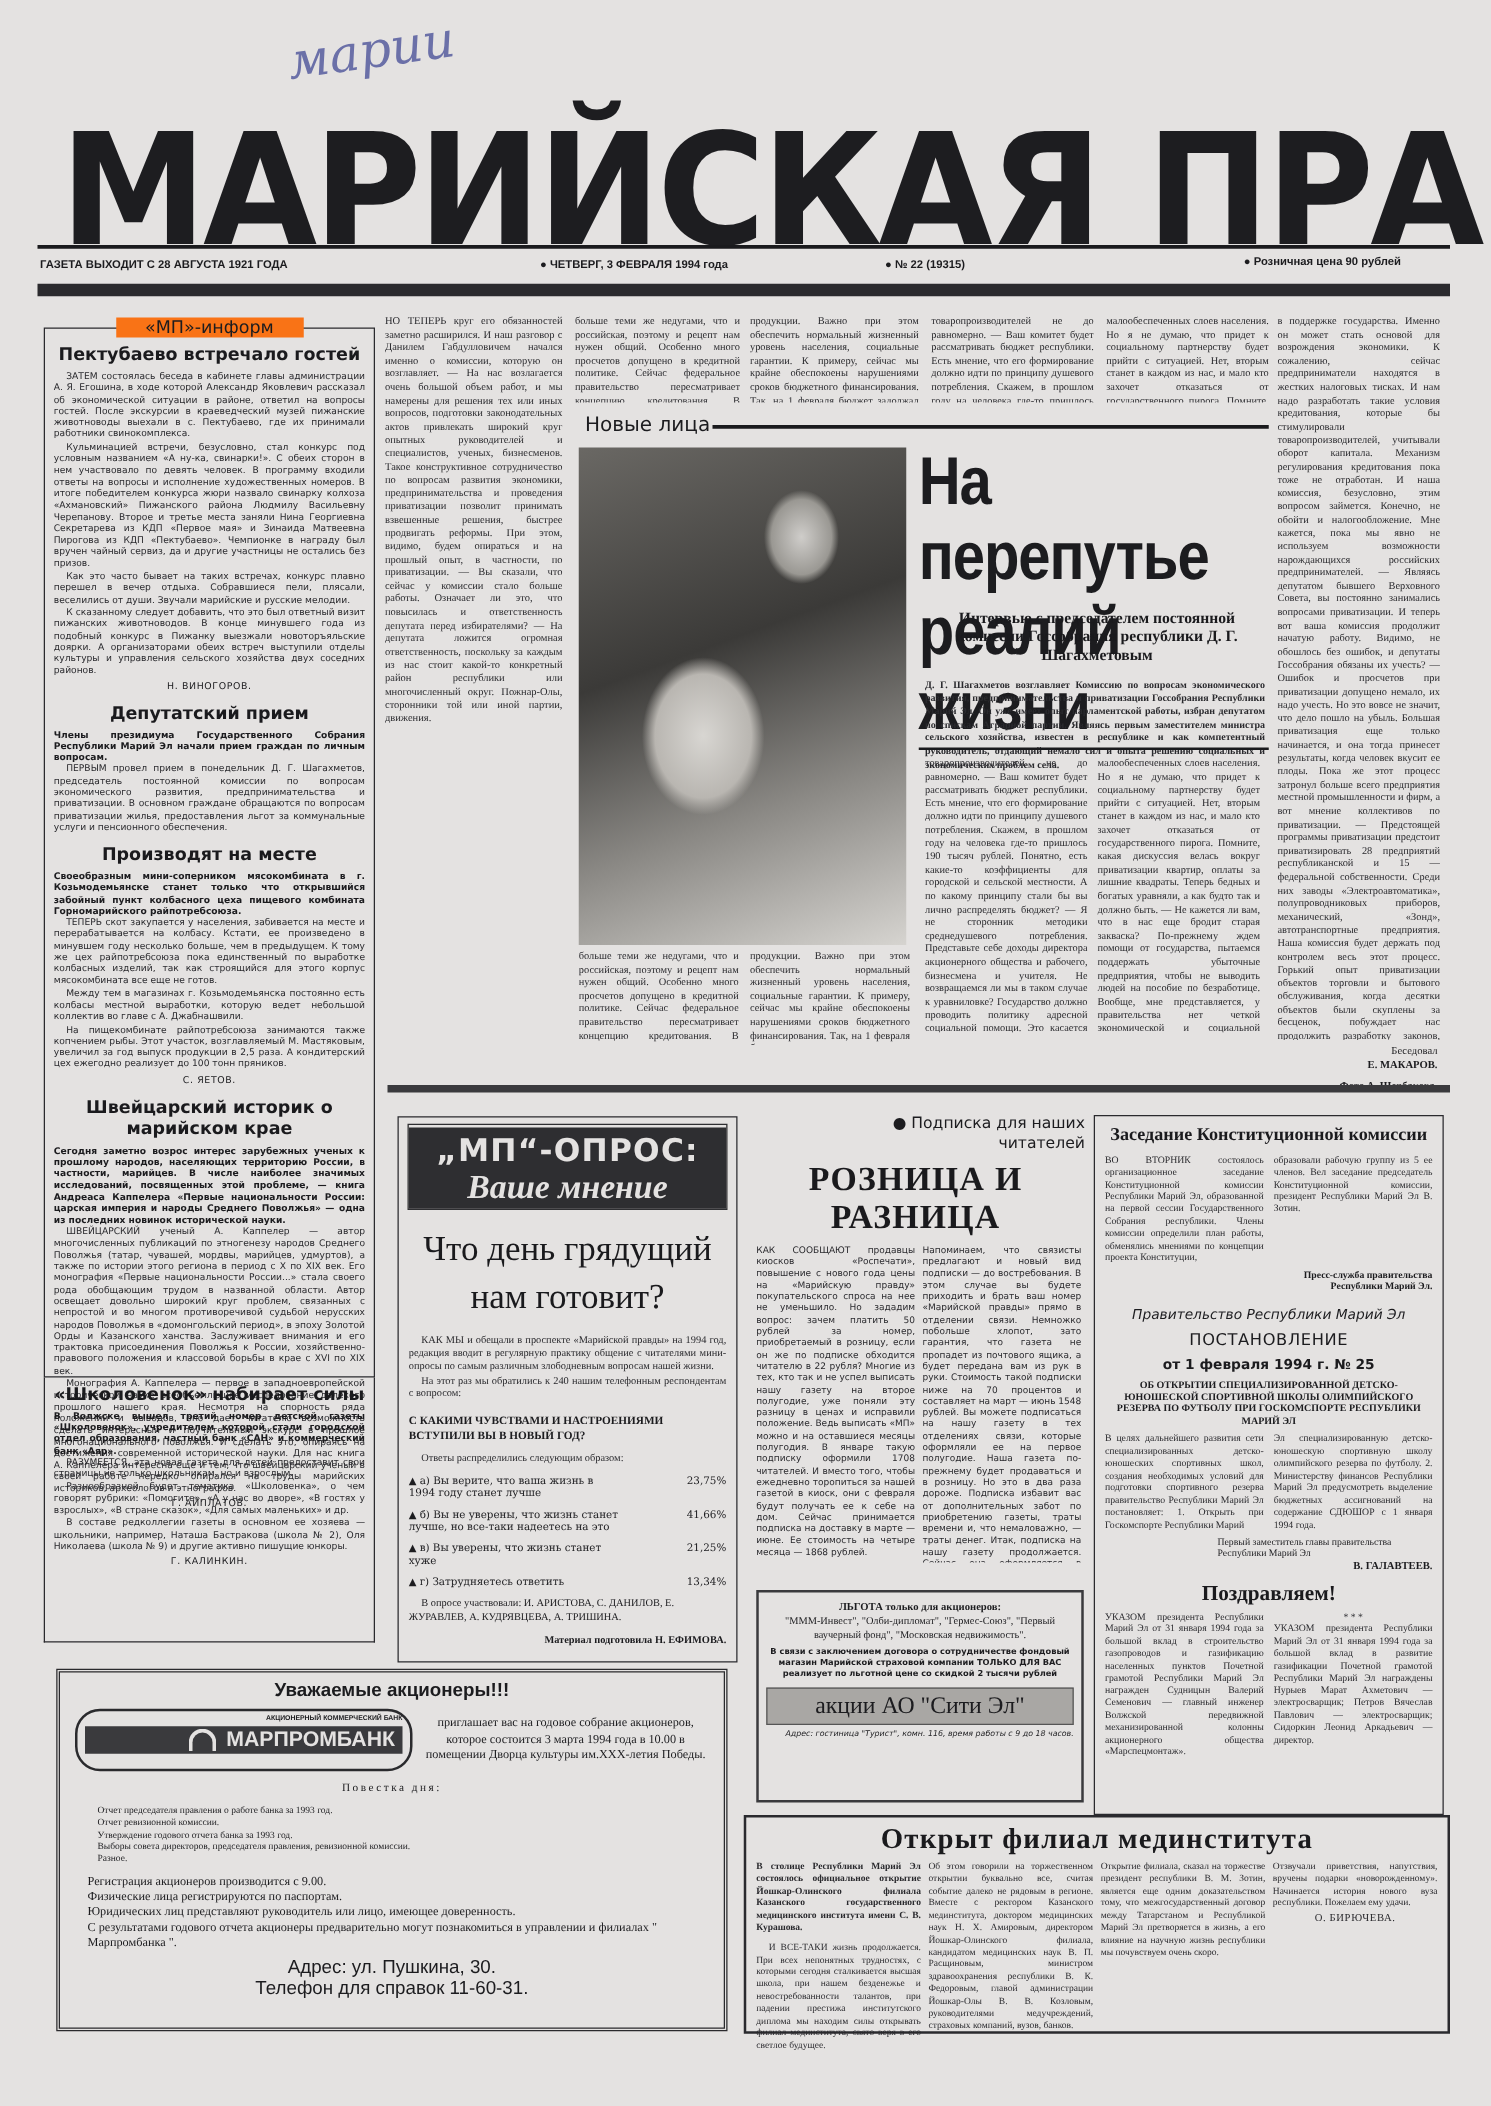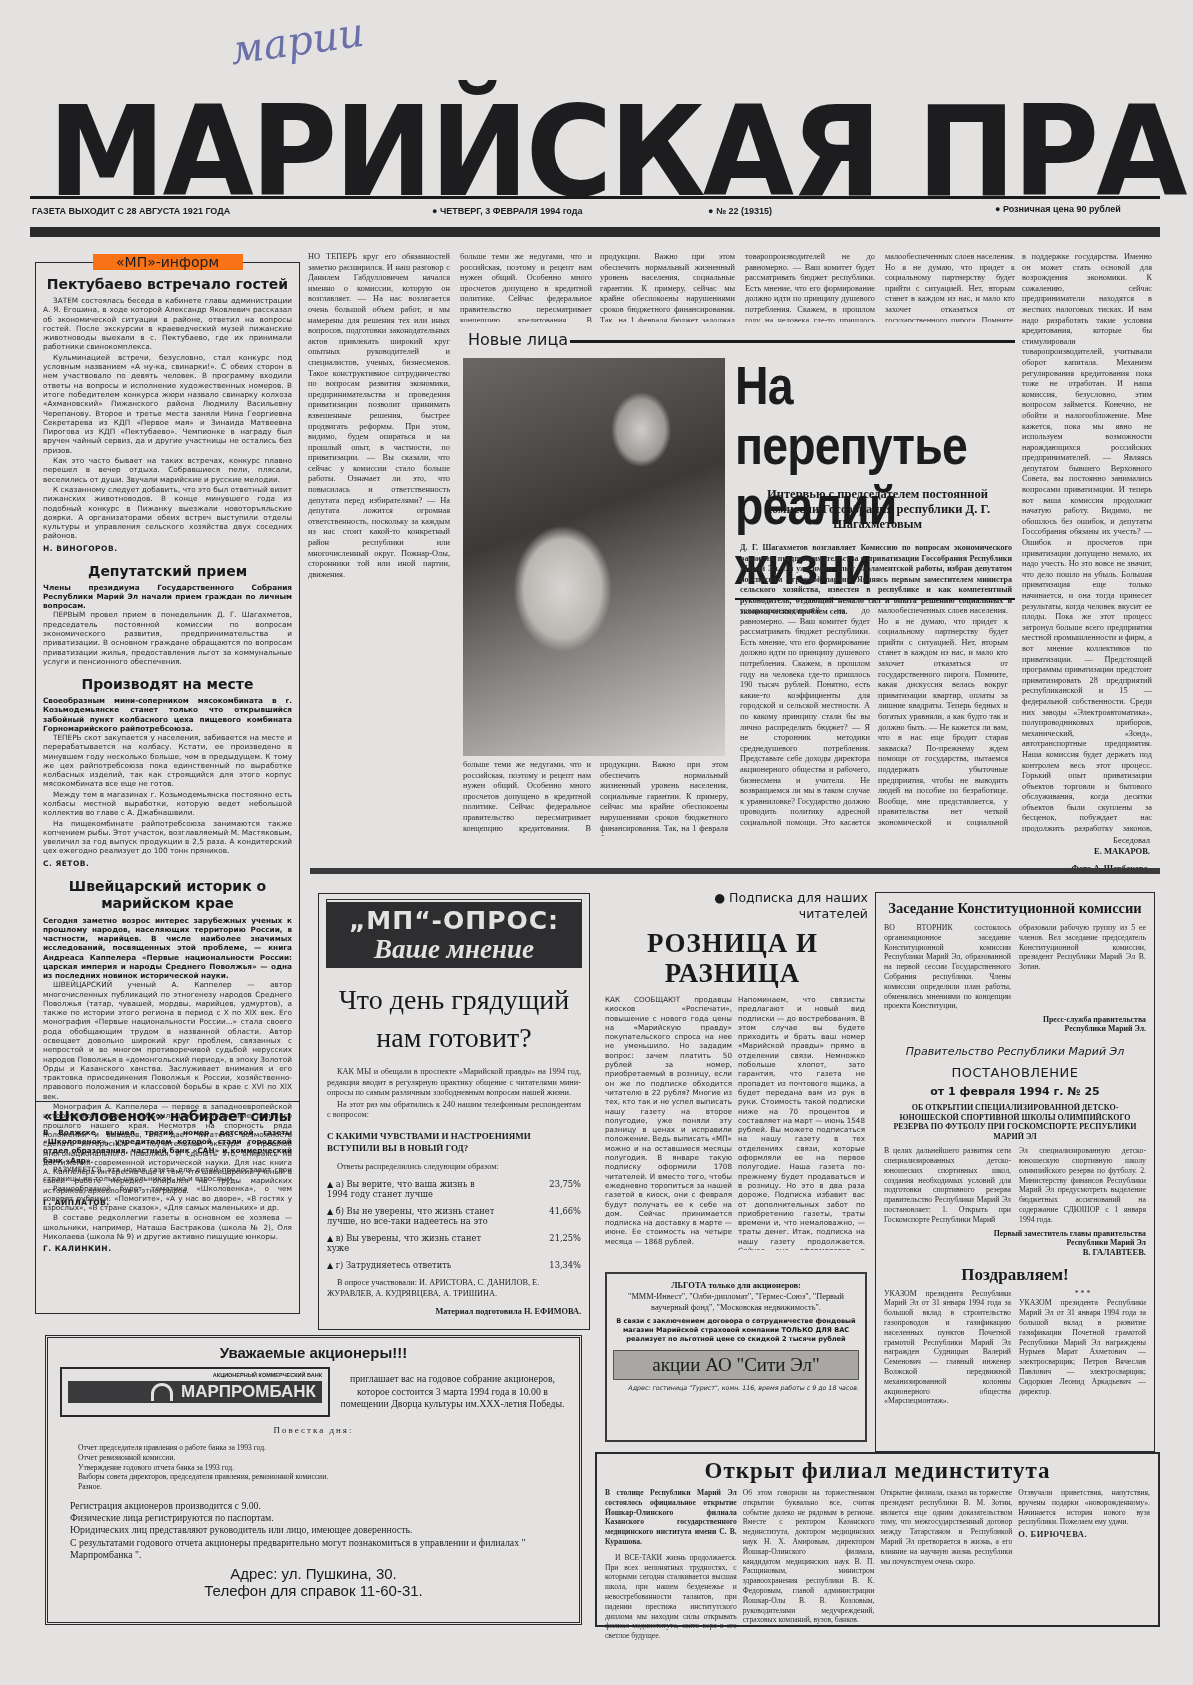--- a/index.html
+++ b/index.html
@@ -4,21 +4,21 @@
 <style>
   *{box-sizing:border-box;margin:0;padding:0}
   body{width:1193px;height:1685px;background:#e4e2e1;font-family:"DejaVu Serif",serif;color:#1c1c1f;position:relative;overflow:hidden}
   .abs{position:absolute}
   .sans{font-family:"DejaVu Sans",sans-serif}
   .lib{font-family:"Liberation Sans",sans-serif}
   .serif{font-family:"Liberation Serif",serif}
   .txt{font-size:8.3px;line-height:10.6px;text-align:justify;color:#2a2a2e}
   .txt p{text-indent:10px;margin-bottom:1px}
   .lead{font-weight:bold;font-size:8.3px;line-height:10.6px;text-align:justify}
-  .sig{text-align:left;font-weight:bold;font-size:8.5px;margin-top:3px;letter-spacing:.5px}
+  .sig{text-align:center;font-weight:normal;font-size:8.5px;margin-top:3px;letter-spacing:.5px}
   .box{border:2px solid #2a2a2e}
   .hl{font-weight:bold;text-align:center;color:#1a1a1d}
   .rule{background:#1a1a1d}
   .handwriting{font-family:"DejaVu Serif",serif;font-style:italic;color:#6b70a8;font-size:40px;transform:rotate(-8deg)}
   .masthead{font-family:"DejaVu Sans",sans-serif;font-weight:900;font-size:118px;letter-spacing:-3px;color:#1d1d20;transform:scaleY(1.05);transform-origin:left top;white-space:nowrap}
   .photo{background:
     radial-gradient(ellipse 70px 90px at 38% 58%, #d8d6d2 0%, #b9b6b1 55%, transparent 70%),
     radial-gradient(ellipse 40px 50px at 68% 18%, #cfcdca 0%, #9a9893 60%, transparent 75%),
     linear-gradient(160deg,#6a6864 0%,#3b3a38 40%,#8b8985 70%,#d6d4d0 100%);}
   .cols{display:flex;gap:8px}
@@ -168,33 +168,33 @@
   </div>
   <div class="serif" style="text-align:right;font-size:7.8px;font-weight:bold;margin-top:4px;padding-left:120px">Пресс-служба правительства Республики Марий Эл.</div>
   <div class="sans" style="text-align:center;font-style:italic;font-size:11px;margin-top:12px">Правительство Республики Марий Эл</div>
   <div class="sans" style="text-align:center;font-size:13px;margin-top:7px;letter-spacing:.5px">ПОСТАНОВЛЕНИЕ</div>
   <div class="sans" style="text-align:center;font-size:11px;margin-top:5px;font-weight:bold">от 1 февраля 1994 г. № 25</div>
   <div class="serif" style="text-align:center;font-size:8px;line-height:9.5px;margin-top:5px;font-weight:bold">ОБ ОТКРЫТИИ СПЕЦИАЛИЗИРОВАННОЙ ДЕТСКО-ЮНОШЕСКОЙ СПОРТИВНОЙ ШКОЛЫ ОЛИМПИЙСКОГО РЕЗЕРВА ПО ФУТБОЛУ ПРИ ГОСКОМСПОРТЕ РЕСПУБЛИКИ МАРИЙ ЭЛ</div>
   <div class="cols" style="margin-top:5px">
     <div class="txt serif" style="font-size:7.8px;line-height:9.8px">В целях дальнейшего развития сети специализированных детско-юношеских спортивных школ, создания необходимых условий для подготовки спортивного резерва правительство Республики Марий Эл постановляет: 1. Открыть при Госкомспорте Республики Марий</div>
     <div class="txt serif" style="font-size:7.8px;line-height:9.8px">Эл специализированную детско-юношескую спортивную школу олимпийского резерва по футболу. 2. Министерству финансов Республики Марий Эл предусмотреть выделение бюджетных ассигнований на содержание СДЮШОР с 1 января 1994 года.</div>
   </div>
-  <div class="serif" style="text-align:right;font-size:7.8px;font-weight:bold;margin-top:4px;padding-left:90px">Первый заместитель главы правительства Республики Марий Эл</div>
+  <div class="serif" style="font-size:7.8px;font-weight:normal;margin-top:4px;padding-left:90px">Первый заместитель главы правительства Республики Марий Эл</div>
   <div class="serif" style="text-align:right;font-size:8.5px;font-weight:bold">В. ГАЛАВТЕЕВ.</div>
   <div class="serif hl" style="font-size:17px;margin-top:8px">Поздравляем!</div>
   <div class="cols" style="margin-top:4px">
     <div class="txt serif" style="font-size:7.8px;line-height:9.8px">УКАЗОМ президента Республики Марий Эл от 31 января 1994 года за большой вклад в строительство газопроводов и газификацию населенных пунктов Почетной грамотой Республики Марий Эл награжден Судницын Валерий Семенович — главный инженер Волжской передвижной механизированной колонны акционерного общества «Марспецмонтаж».</div>
     <div class="txt serif" style="font-size:7.8px;line-height:9.8px"><div style="text-align:center">* * *</div><span>УКАЗОМ президента Республики Марий Эл от 31 января 1994 года за большой вклад в развитие газификации Почетной грамотой Республики Марий Эл награждены Нурыев Марат Ахметович — электросварщик; Петров Вячеслав Павлович — электросварщик; Сидоркин Леонид Аркадьевич — директор.</span></div>
   </div>
 </div>
 
 <div class="abs" style="left:45px;top:1335px;width:537px;height:290px;border:3px double #2a2a2d;padding:6px 12px">
   <div class="lib" style="text-align:center;font-weight:bold;font-size:15px">Уважаемые акционеры!!!</div>
   <div style="display:flex;gap:8px;margin-top:6px;align-items:center">
-    <div style="width:270px;height:50px;border:2px solid #2a2a2d;border-radius:0;padding:3px 6px">
+    <div style="width:270px;height:50px;border:2px solid #2a2a2d;border-radius:20px;padding:3px 6px">
       <div class="lib" style="font-size:5.5px;text-align:right;font-weight:bold">АКЦИОНЕРНЫЙ КОММЕРЧЕСКИЙ БАНК</div>
       <div style="background:#3a3a3d;color:#e4e2e1;margin-top:3px;height:22px;display:flex;align-items:center;justify-content:flex-end;padding-right:6px">
         <span style="display:inline-block;width:22px;height:18px;border:3px solid #e4e2e1;border-bottom:none;border-radius:12px 12px 0 0;margin-right:8px"></span>
         <span class="lib" style="font-weight:bold;font-size:17px">МАРПРОМБАНК</span>
       </div>
     </div>
     <div class="serif" style="flex:1;text-align:center;font-size:9.8px;line-height:12.5px">приглашает вас на годовое собрание акционеров, которое состоится 3 марта 1994 года в 10.00 в помещении Дворца культуры им.XXX-летия Победы.</div>
   </div>
   <div class="serif" style="text-align:center;font-size:9px;letter-spacing:2px;margin-top:8px;font-weight:normal">Повестка дня:</div>
   <div class="serif" style="font-size:7.6px;line-height:9.8px;margin-top:8px;padding-left:18px">

